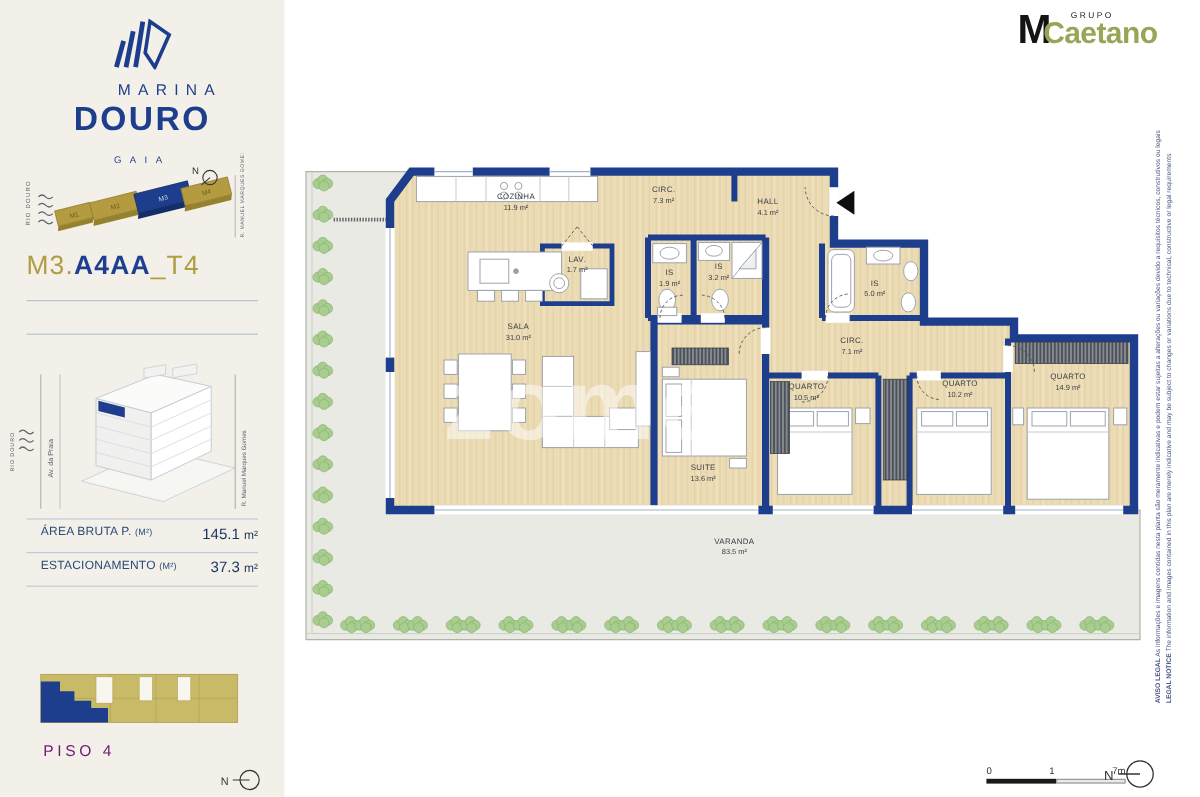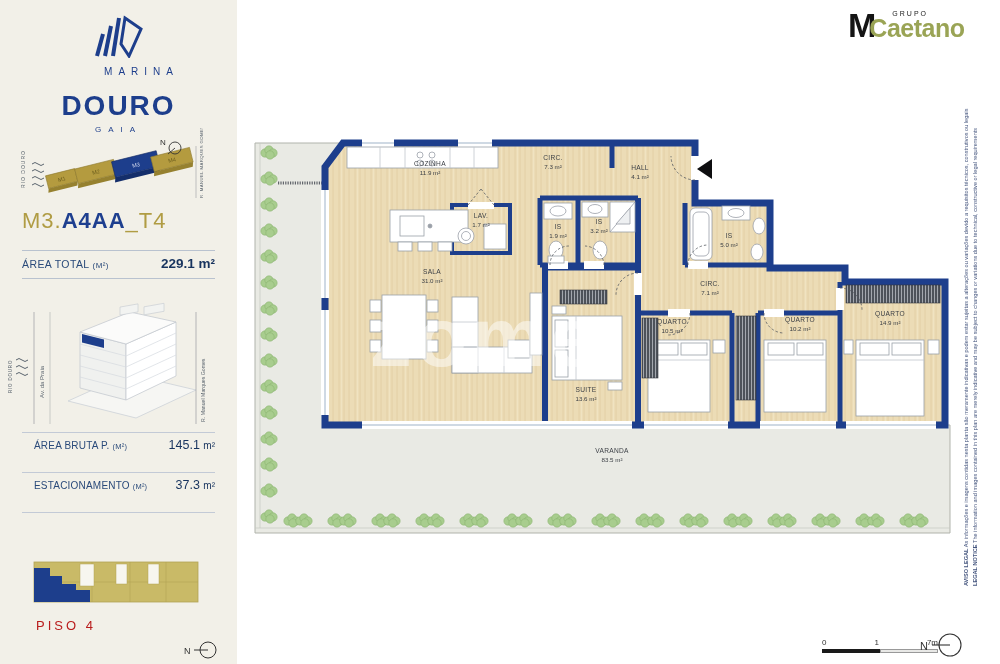--- a/index.html
+++ b/index.html
@@ -1,39 +1,39 @@
 <!DOCTYPE html>
 <html><head>
 <meta charset="utf-8">
 <style>
   html,body{margin:0;padding:0;}
   body{width:1000px;height:664px;position:relative;background:#ffffff;
        font-family:"Liberation Sans",sans-serif;overflow:hidden;}
   
   .sidebar{position:absolute;left:0;top:0;width:237px;height:664px;background:#f2f0e8;}
   .brand{position:absolute;left:0;top:12px;width:237px;text-align:center;color:#1d3e8c;}
-  .brand-marina{font-size:10px;letter-spacing:6px;margin-top:4px;margin-left:46px;}
-  .brand-douro{font-size:28px;font-weight:700;letter-spacing:2px;margin-top:13px;}
-  .brand-gaia{font-size:8px;letter-spacing:7px;margin-top:3px;}
+  .brand-marina{font-size:13px;letter-spacing:6px;margin-top:4px;margin-left:46px;}
+  .brand-douro{font-size:28px;font-weight:700;letter-spacing:2px;margin-top:1px;}
+  .brand-gaia{font-size:8px;letter-spacing:7px;margin-top:14px;}
   .unit-title{position:absolute;left:22px;top:208px;width:193px;font-size:22px;letter-spacing:1px;white-space:nowrap;}
   .unit-prefix,.unit-suffix{color:#b09c43;font-weight:400;}
   .unit-code{color:#1e3f8f;font-weight:700;}
   .rule{position:absolute;left:22px;width:193px;height:0;border-top:1px solid #b9c2cf;}
   .area-total{position:absolute;left:22px;top:256px;width:193px;display:flex;justify-content:space-between;align-items:baseline;}
   .at-label{font-size:10.5px;color:#2a4a7a;letter-spacing:.4px;}
   .at-unit{font-size:8px;}
   .at-value{font-size:13.5px;font-weight:700;color:#17335e;}
   .area-table{position:absolute;left:22px;top:432px;width:193px;}
-  .trow{display:flex;justify-content:space-between;align-items:center;padding:5px 0 20px 12px;border-bottom:1px solid #c3cad6;}
+  .trow{display:flex;justify-content:space-between;align-items:flex-start;padding:5px 0 8px 12px;border-bottom:1px solid #c3cad6;}
   .trow:first-child{border-top:1px solid #c3cad6;}
   .tlabel{font-size:10px;color:#2a4a7a;letter-spacing:.2px;}
   .tunit{font-size:7.5px;}
   .tval{font-size:12.5px;font-weight:400;color:#17335e;white-space:nowrap;}
   .tvu{font-size:10px;}
-  .piso-label{position:absolute;left:36px;top:618px;font-size:13px;letter-spacing:3px;color:#b91c1c;}
+  .piso-label{position:absolute;left:36px;top:618px;font-size:13px;letter-spacing:3px;color:#701a75;}
   .side-svg{position:absolute;left:0;top:0;}
   
   .caetano{position:absolute;left:848px;top:8px;display:flex;align-items:flex-start;}
   .cae-m{font-size:34px;font-weight:800;color:#141414;line-height:34px;}
   .cae-right{display:flex;flex-direction:column;justify-content:space-between;}
   .cae-grupo{font-size:7px;letter-spacing:2px;color:#222;margin:2px 0 0 16px;}
   .cae-name{font-size:25px;font-weight:700;color:#9aa455;margin:-3px 0 0 -7px;letter-spacing:-.5px;}
   
   .plan-svg{position:absolute;left:240px;top:128px;}
   .room-name{font:400 6.6px "Liberation Sans",sans-serif;fill:#3a3e44;letter-spacing:.3px;}
@@ -104,24 +104,20 @@
       <text x="160" y="17" font-size="8" fill="#333">N</text>
       <circle cx="175" cy="20" r="6" fill="none" stroke="#333" stroke-width=".9"></circle>
       <line x1="168" y1="26" x2="175" y2="20" stroke="#333" stroke-width=".9"></line>
     </g>
     <line x1="196" y1="18" x2="196" y2="70" stroke="#8a8f96" stroke-width=".5"></line>
     <text transform="rotate(-90 203 70)" x="203" y="70" font-size="4.3" letter-spacing=".4" fill="#5a646e">R. MANUEL MARQUES GOMES</text>
   </svg>
 
   <div class="unit-title"><span class="unit-prefix">M3.</span><span class="unit-code">A4AA</span><span class="unit-suffix">_T4</span></div>
   <div class="rule" style="top:250px"></div>
-  <div class="area-total">
-    <span class="at-label"><span>ÁREA TOTAL</span> <span class="at-unit">(M²)</span></span>
-    <span class="at-value"><span>229.1</span> <span>m²</span></span>
-  </div>
   <div class="rule" style="top:278px"></div>
 
   <svg class="side-svg" style="top:298px" width="237" height="134" viewBox="0 0 237 134">
     <g stroke="#5a646e" fill="none" stroke-width="1">
       <path d="M16,62 q3,-3 6,0 q3,3 6,0"></path>
         <path d="M16,69 q3,-3 6,0 q3,3 6,0"></path>
         <path d="M16,76 q3,-3 6,0 q3,3 6,0"></path>
     </g>
     <text transform="rotate(-90 12 95)" x="12" y="95" font-size="4.5" letter-spacing=".8" fill="#5a646e">RIO DOURO</text>
     <line x1="34" y1="14" x2="34" y2="126" stroke="#8a8f96" stroke-width=".6"></line>

